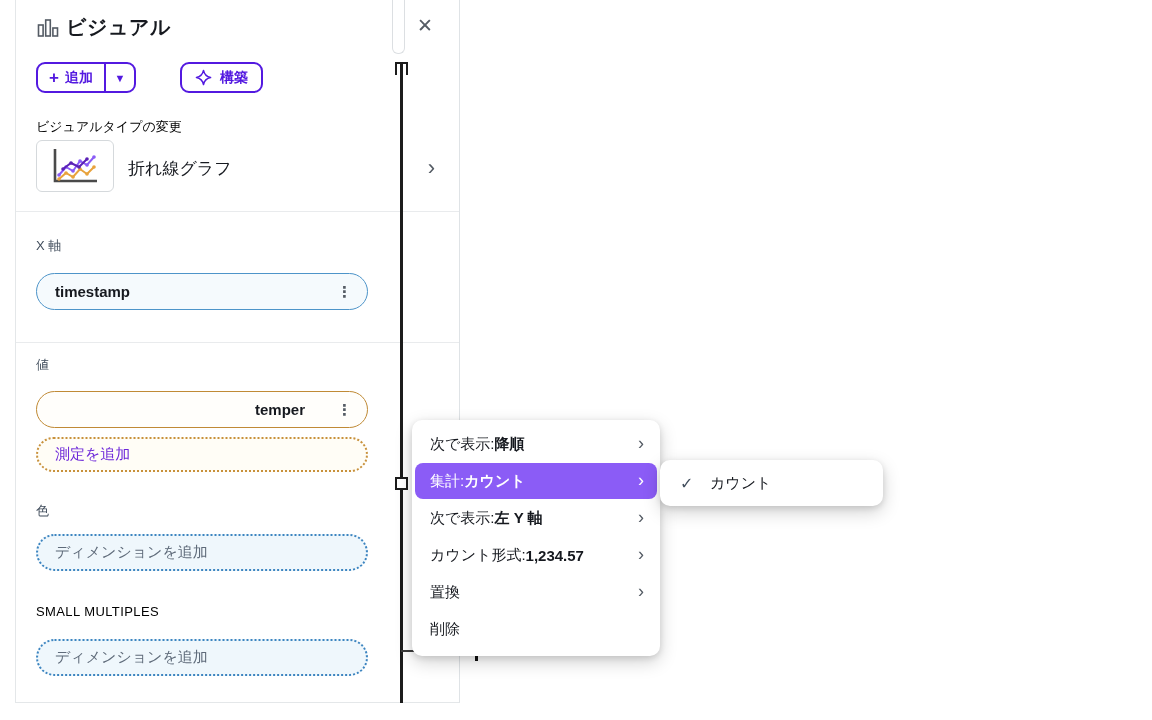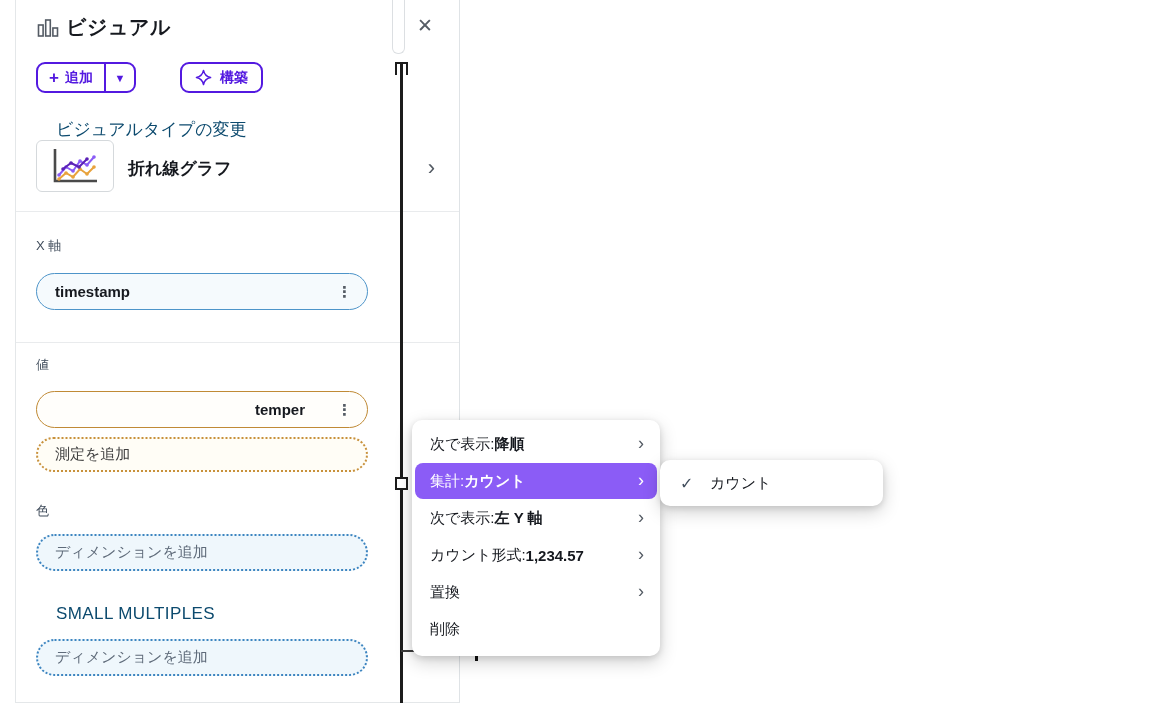--- a/index.html
+++ b/index.html
@@ -40,46 +40,46 @@
   .split-divider { width:2px; background:#5319e0; }
   .split-caret { display:flex; align-items:center; justify-content:center; width:28px; font-size:11px; }
   .plus-glyph { font-size:17px; font-weight:600; }
   .btn-build {
     position:absolute; left:164px; top:62px; height:31px;
     display:flex; align-items:center; gap:8px; padding:0 13px;
     border:2px solid #5319e0; border-radius:9px; background:#fff;
     color:#5319e0; font-weight:700; font-size:14px; cursor:pointer;
   }
 
-  .section-label { position:absolute; left:20px; font-size:17px; color:#0c4a6e;margin-left:20px; }
+  .section-label { position:absolute; left:20px; font-size:13px; color:#000000; }
   .field-label   { position:absolute; left:20px; font-size:13px; color:#414d5c; }
 
   .vt-iconbox {
     position:absolute; left:20px; top:140px; width:78px; height:52px;
     border:1px solid #d5d9dc; border-radius:6px; background:#fff;
     display:flex; align-items:center; justify-content:center; cursor:pointer;
   }
-  .vt-name { position:absolute; left:112px; top:157px; font-size:17px; font-weight:700; }
+  .vt-name { position:absolute; left:112px; top:157px; font-size:17px; font-weight:400; }
   .vt-chevron { position:absolute; right:24px; top:155px; font-size:22px; color:#545b64; cursor:pointer; }
 
   .divider { position:absolute; left:0; right:0; height:0; border-top:1px solid #e9ebed; }
 
   .pill {
     position:absolute; left:20px; width:332px; height:37px;
     border-radius:19px; display:flex; align-items:center;
     font-size:15px; cursor:pointer;
   }
   .pill .kebab {
     position:absolute; right:15px; top:50%; transform:translateY(-50%);
     color:#545b64; font-size:15px; font-weight:700; letter-spacing:0; line-height:0.9;
     cursor:pointer;
   }
   .pill-dimension-filled { background:#f5fafd; border:1.5px solid #4d94c9; padding-left:18px; font-weight:600; }
   .pill-measure-filled   { background:#fffefb; border:1.5px solid #c08a35; justify-content:flex-end; padding-right:62px; font-weight:700; }
-  .pill-measure-empty    { background:#fffdf6; border:2px dotted #c8913c; color:#404040; padding-left:17px; height:35px; }
+  .pill-measure-empty    { background:#fffdf6; border:2px dotted #c8913c; color:#6d28d9; padding-left:17px; height:35px; }
   .pill-dimension-empty  { background:#eff7fc; border:2px dotted #3d85c0; color:#5f6b7a; padding-left:17px; }
 
   .sm-label { letter-spacing:0.4px; }
 
   
   .canvas-scrollbar {
     position:absolute; left:392px; top:0; width:13px; height:54px;
     background:#fff; border:1px solid #dcdfe2; border-top:none;
     border-radius:0 0 6px 6px;
   }

